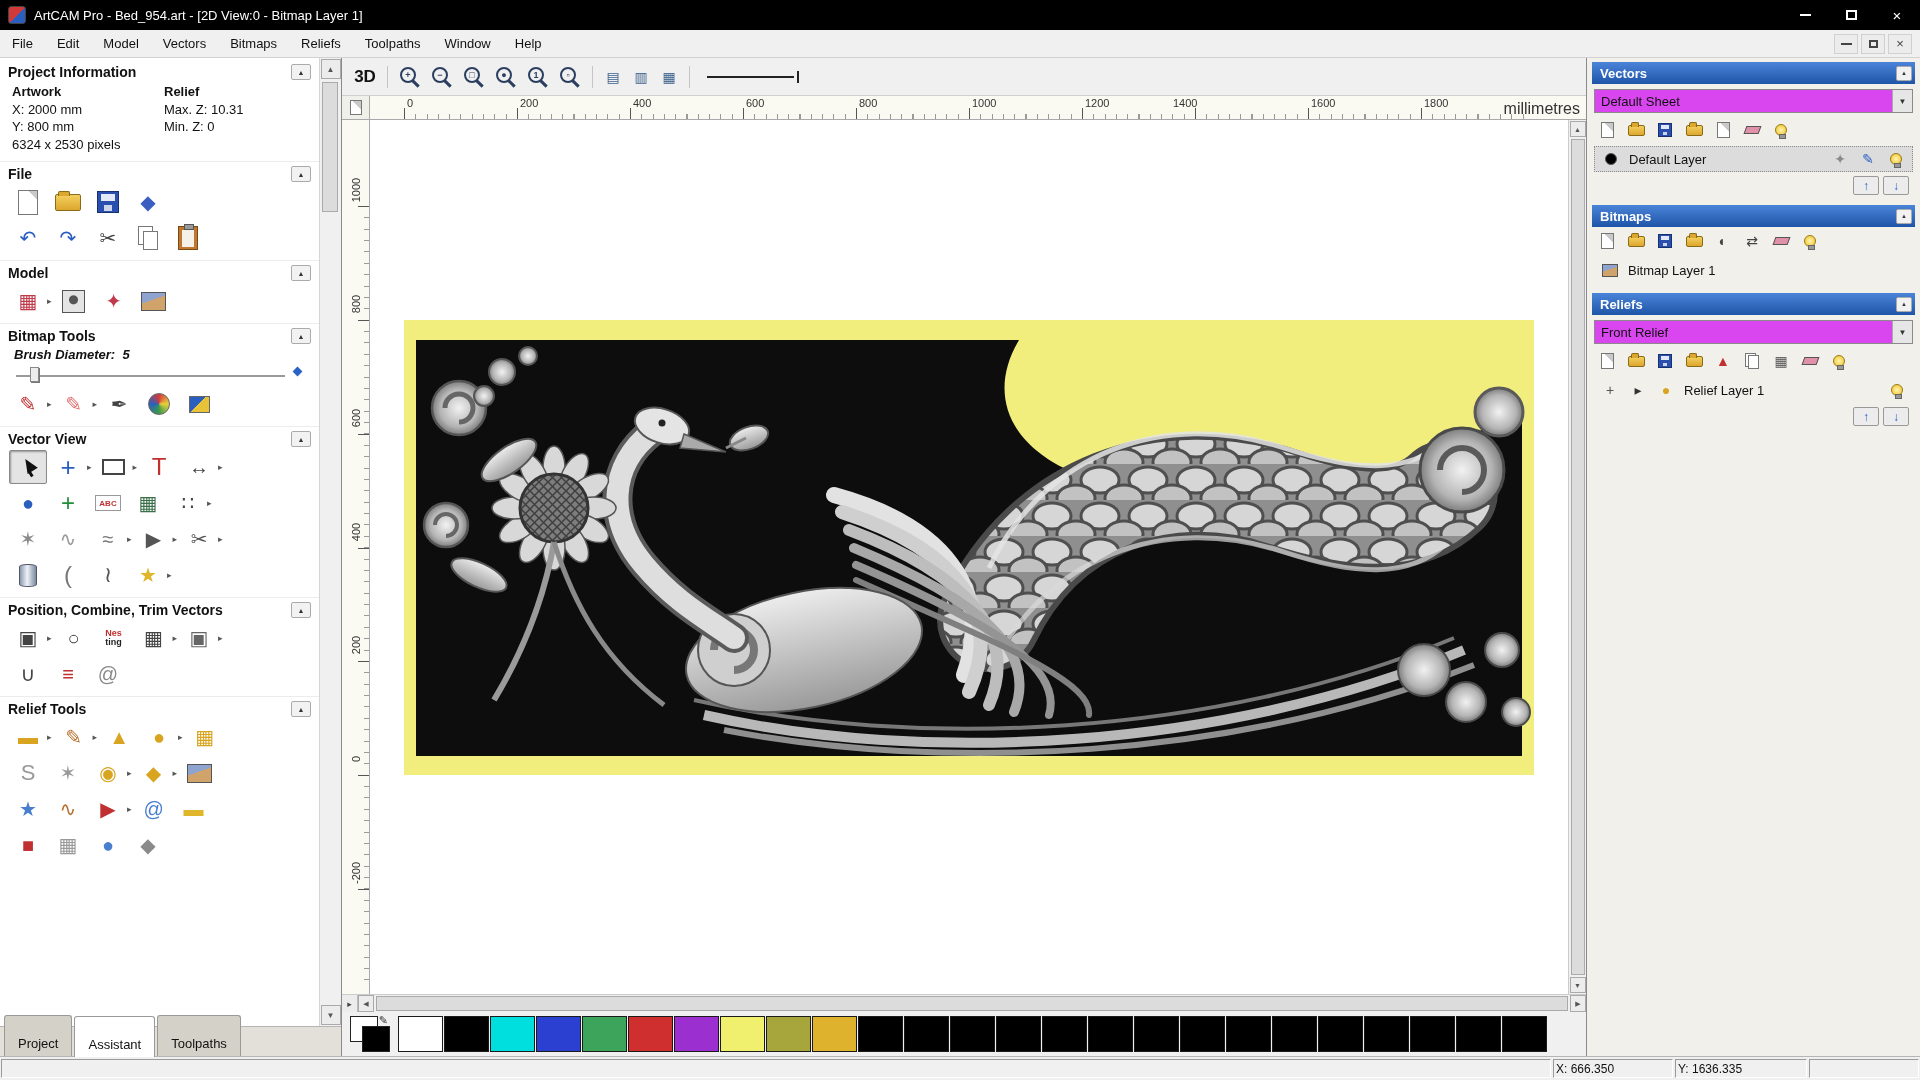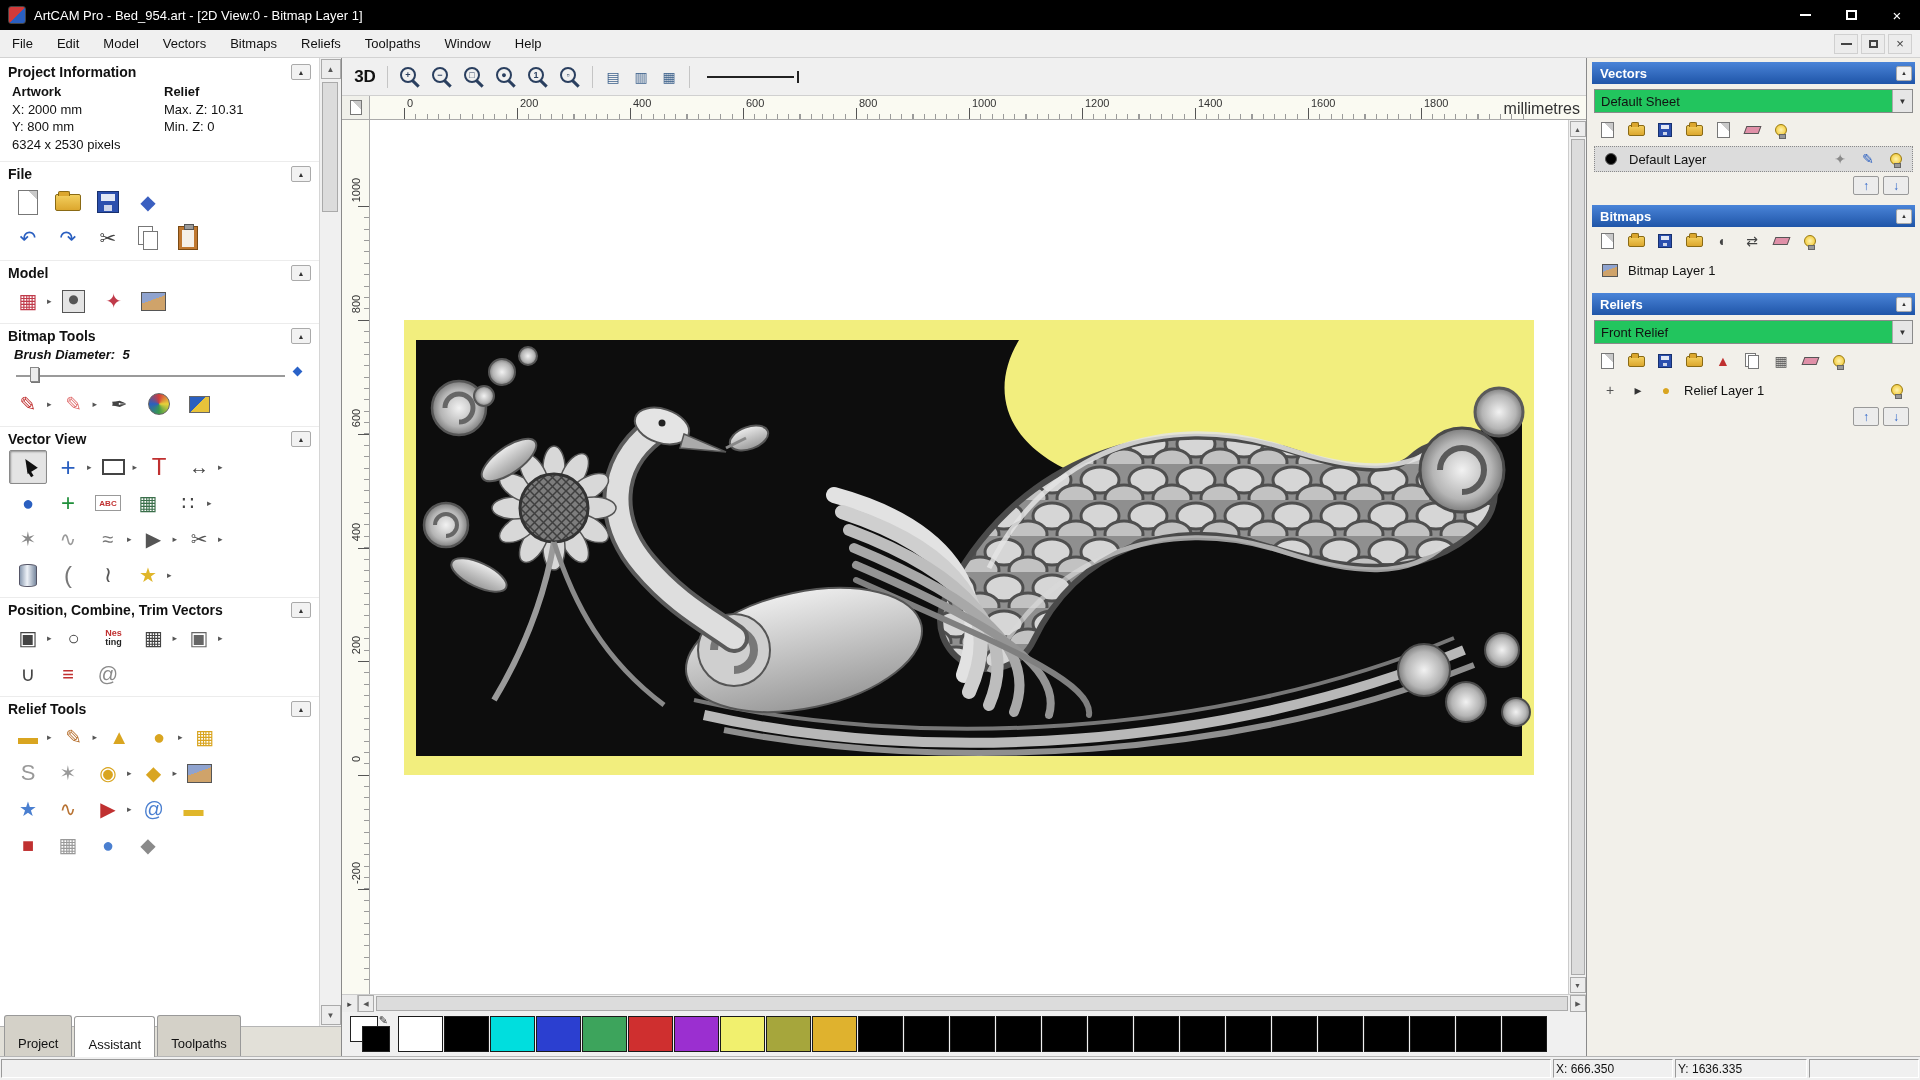--- a/index.html
+++ b/index.html
@@ -150,21 +150,21 @@
   .ci-pen { position:absolute; top:-2px; right:2px; font-size:11px; color:#333; z-index:2; }
   .swatches { display:flex; align-items:center; }
   .swatch { width:45px; height:36px; border:1px solid #1a1a1a; margin-right:1px; }
 
   
   .right-panel { width:334px; flex:0 0 334px; background:#f2f0ea; border-left:1px solid #8a8a8a; display:flex; flex-direction:column; }
   .rp-body { flex:1; padding:4px 5px; overflow:hidden; }
   .rp-sec { margin-bottom:10px; }
   .rp-hdr { height:22px; background:linear-gradient(#4a84d8,#1f55a8); color:#fff; font-weight:bold; font-size:13px; display:flex; align-items:center; justify-content:space-between; padding:0 3px 0 8px; }
   .rp-hdr .collapse-btn { width:16px; height:15px; font-size:6px; }
-  .rp-dropdown { height:24px; background:#22c55e; border:1px solid #8a8a8a; display:flex; align-items:center; justify-content:space-between; margin:5px 2px 3px 2px; padding-left:6px; }
+  .rp-dropdown { height:24px; background:#d946ef; border:1px solid #8a8a8a; display:flex; align-items:center; justify-content:space-between; margin:5px 2px 3px 2px; padding-left:6px; }
   .dd-btn { width:20px; height:100%; background:#e6e6e6; border-left:1px solid #aaa; display:flex; align-items:center; justify-content:center; font-size:8px; color:#333; }
   .rp-tools { display:flex; align-items:center; gap:3px; padding:3px 2px; }
   .rp-item { display:flex; align-items:center; gap:5px; height:26px; margin:2px 2px; padding:0 3px; }
   .rp-item.selected { background:#dcdcdc; border:1px dotted #8a8a8a; }
   .rp-item .spacer { flex:1; }
   .pre,.suf { display:flex; align-items:center; gap:2px; }
   .updown { display:flex; justify-content:flex-end; gap:4px; padding:2px 6px 0 0; }
   .ud-btn { width:26px; height:19px; background:#ececec; border:1px solid #999; border-radius:2px; display:flex; align-items:center; justify-content:center; color:#2a62c8; font-weight:bold; font-size:12px; }
 
   
@@ -620,21 +620,21 @@
             <span class="hlab" style="left: 263px;">400</span>
             <div class="htick" style="left: 373px;"></div>
             <span class="hlab" style="left: 376px;">600</span>
             <div class="htick" style="left: 486px;"></div>
             <span class="hlab" style="left: 489px;">800</span>
             <div class="htick" style="left: 599px;"></div>
             <span class="hlab" style="left: 602px;">1000</span>
             <div class="htick" style="left: 712px;"></div>
             <span class="hlab" style="left: 715px;">1200</span>
             <div class="htick" style="left: 825px;"></div>
-            <span class="hlab" style="left: 828px;">1400</span>
+            <span class="hlab" style="left: 803px;">1400</span>
             <div class="htick" style="left: 938px;"></div>
             <span class="hlab" style="left: 941px;">1600</span>
             <div class="htick" style="left: 1051px;"></div>
             <span class="hlab" style="left: 1054px;">1800</span>
           </div>
       </div>
 
       <div class="main-view">
         <div id="v-ruler" class="v-ruler">
             <div class="vtick" style="top: 86.25px;"></div>

